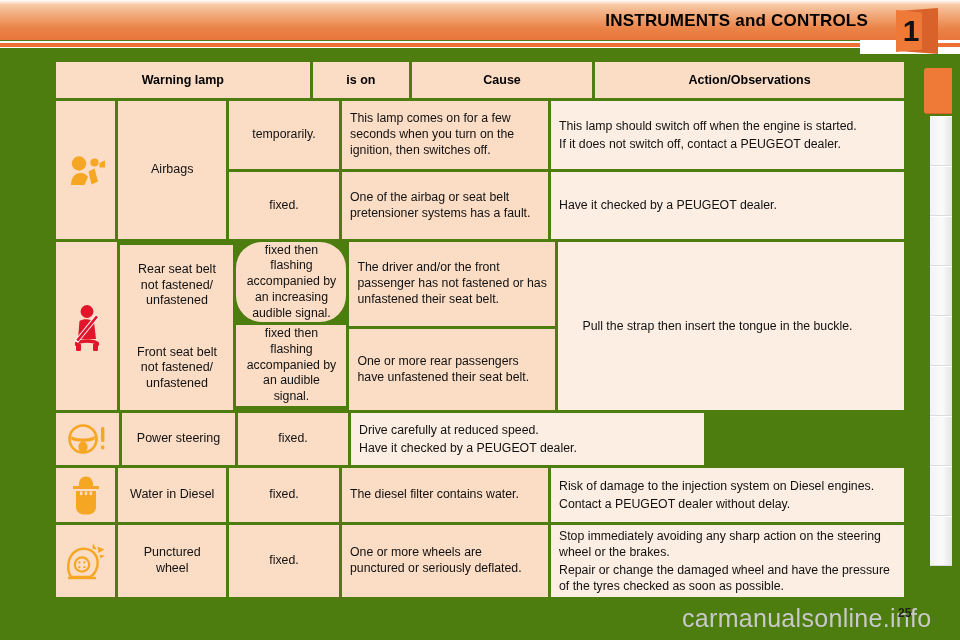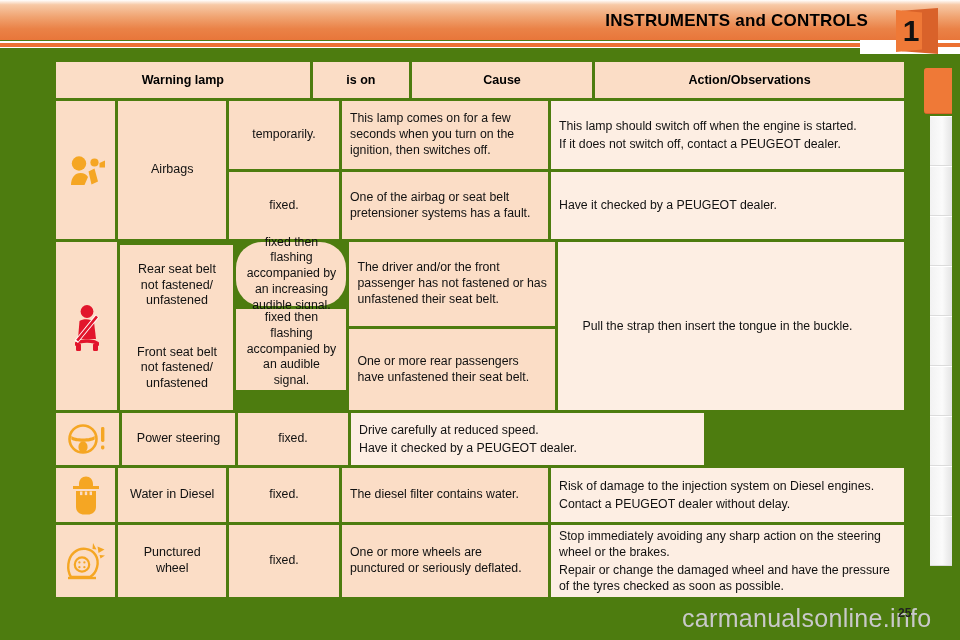--- a/index.html
+++ b/index.html
@@ -342,21 +342,21 @@
           <rect x="27" y="42.5" width="5" height="7.5" rx="1.2" fill="#e2152b"></rect>
           <path d="M29.5 13.5 L33 16.5 L12 42 L8.5 39.5 Z" fill="#ffffff"></path>
           <path d="M30 14.5 L32 16.2 L12.2 40.5 L10.2 38.8 Z" fill="#e2152b"></path>
         </svg>
       </div>
       <div class="left-merge">
         <div class="cell name-cell" style="height:81px;margin-top:3px;">Rear seat belt not fastened/ unfastened</div>
         <div class="cell name-cell" style="height:84px;">Front seat belt not fastened/ unfastened</div>
       </div>
       <div class="left-merge" style="margin-left:3px;">
-        <div class="cell ison-cell" style="height:64px;margin-left:0;border-radius:26px;">fixed then flashing accompanied by an increasing audible signal.</div>
+        <div class="cell ison-cell" style="height:80px;margin-left:0;border-radius:26px;">fixed then flashing accompanied by an increasing audible signal.</div>
         <div class="cell ison-cell" style="height:81px;margin-top:3px;margin-left:0;">fixed then flashing accompanied by an audible signal.</div>
       </div>
       <div class="left-merge" style="margin-left:3px;">
         <div class="cell cause-cell" style="height:84px;margin-left:0;">The driver and/or the front passenger has not fastened or has unfastened their seat belt.</div>
         <div class="cell cause-cell" style="height:81px;margin-top:3px;margin-left:0;">One or more rear passengers have unfastened their seat belt.</div>
       </div>
       <div class="cell action-merged">Pull the strap then insert the tongue in the buckle.</div>
     </div>
 
     <div class="block" style="height:52px;">

